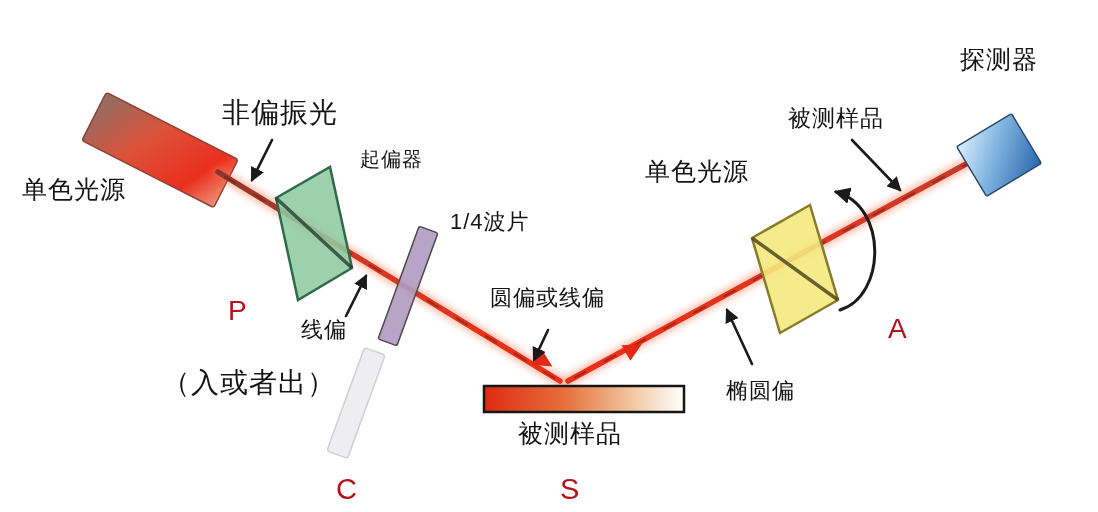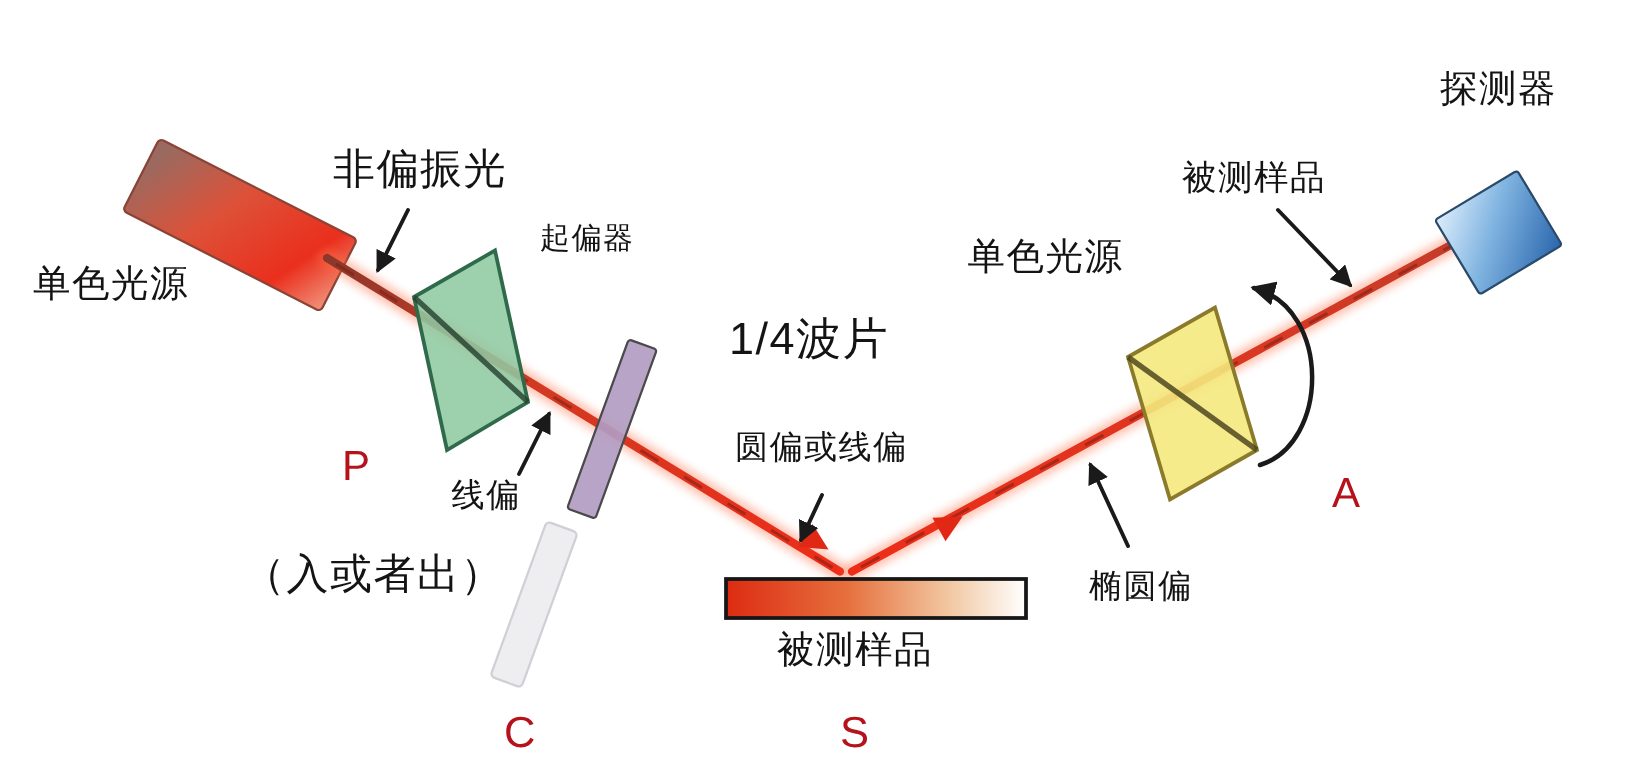--- a/index.html
+++ b/index.html
@@ -101,21 +101,21 @@
     <line x1="548" y1="330" x2="534" y2="360" stroke="#1a1a1a" stroke-width="2.6" stroke-linecap="round" marker-end="url(#mArrow)"></line>
     <line x1="752" y1="364" x2="727" y2="310" stroke="#1a1a1a" stroke-width="2.6" stroke-linecap="round" marker-end="url(#mArrow)"></line>
     <line x1="852" y1="140" x2="900" y2="190" stroke="#1a1a1a" stroke-width="2.6" stroke-linecap="round" marker-end="url(#mArrow)"></line>
   </svg>
 
   <div class="lbl" style="left:22px;top:176px;font-size:25px;">单色光源</div>
   <div class="lbl" style="left:222px;top:98px;font-size:28px;">非偏振光</div>
   <div class="lbl" style="left:360px;top:148px;font-size:20px;">起偏器</div>
   <div class="lbl red" style="left:228px;top:296px;font-size:28px;">P</div>
   <div class="lbl" style="left:301px;top:318px;font-size:22px;">线偏</div>
-  <div class="lbl" style="left:450px;top:210px;font-size:30px;margin-left:36px;">1/4波片</div>
+  <div class="lbl" style="left:450px;top:210px;font-size:22px;">1/4波片</div>
   <div class="lbl" style="left:162px;top:368px;font-size:28px;">（入或者出）</div>
   <div class="lbl red" style="left:336px;top:474px;font-size:29px;">C</div>
   <div class="lbl" style="left:490px;top:286px;font-size:22px;">圆偏或线偏</div>
   <div class="lbl" style="left:518px;top:420px;font-size:25px;">被测样品</div>
   <div class="lbl red" style="left:560px;top:474px;font-size:29px;">S</div>
   <div class="lbl" style="left:726px;top:366px;font-size:22px;margin-top:13px;">椭圆偏</div>
   <div class="lbl" style="left:645px;top:158px;font-size:25px;">单色光源</div>
   <div class="lbl red" style="left:888px;top:314px;font-size:28px;">A</div>
   <div class="lbl" style="left:788px;top:106px;font-size:23px;">被测样品</div>
   <div class="lbl" style="left:960px;top:46px;font-size:25px;">探测器</div>

